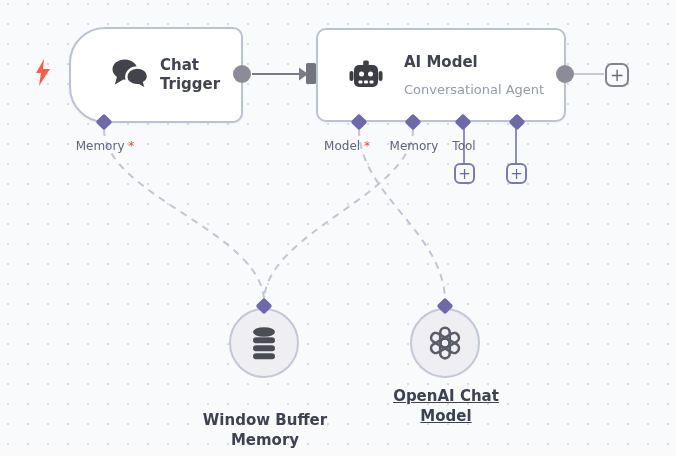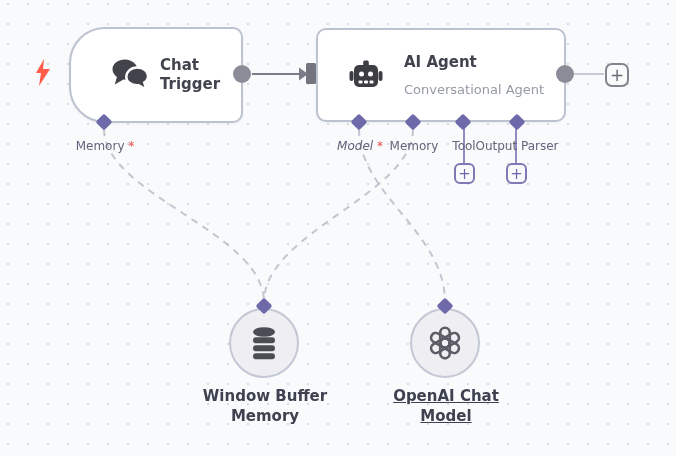--- a/index.html
+++ b/index.html
@@ -69,21 +69,21 @@
     background:#eeeef3;border:2px solid #c4c7d4;box-sizing:border-box;
     display:flex;align-items:center;justify-content:center;z-index:2;
   }
   #window-buffer-memory-node{left:229px;top:308px;}
   #openai-chat-model-node{left:410px;top:308px;}
   .circle-label{
     position:absolute;top:386px;transform:translateX(-50%);
     text-align:center;font-size:15px;font-weight:600;color:#3e4250;
     line-height:1.35;z-index:3;
   }
-  #window-buffer-memory-label{left:265px;width:140px;}
+  #window-buffer-memory-label{left:265px;width:140px;margin-top:24px;}
   #openai-chat-model-label{left:446px;width:120px;text-decoration:underline;}
   #trigger-bolt{position:absolute;left:34px;top:59px;z-index:3;}
 </style>
 </head>
 <body>
 
 <div id="canvas">
 
   <svg id="wires" width="676" height="456" viewBox="0 0 676 456">
 
@@ -120,21 +120,21 @@
       <rect x="1.5" y="15" width="4" height="10" rx="2" fill="#3d3d44"></rect>
       <rect x="30.5" y="15" width="4" height="10" rx="2" fill="#3d3d44"></rect>
       <rect x="6" y="9" width="24" height="22" rx="5" fill="#3d3d44"></rect>
       <circle cx="13.5" cy="18" r="2.5" fill="#ffffff"></circle>
       <circle cx="22.5" cy="18" r="2.5" fill="#ffffff"></circle>
       <rect x="10.5" y="24.5" width="4" height="3" rx="1" fill="#ffffff"></rect>
       <rect x="16" y="24.5" width="4" height="3" rx="1" fill="#ffffff"></rect>
       <rect x="21.5" y="24.5" width="4" height="3" rx="1" fill="#ffffff"></rect>
     </svg>
     <div id="ai-agent-titleblock">
-      <div id="ai-agent-title">AI Agent</div>
+      <div id="ai-agent-title">AI Model</div>
       <div id="ai-agent-subtitle">Conversational Agent</div>
     </div>
   </div>
 
   <div id="ai-agent-input-bar"></div>
   <div id="chat-trigger-output" class="endpoint-circle"></div>
   <div id="ai-agent-output" class="endpoint-circle"></div>
 
   <div id="add-next-node-btn" class="plus-btn">
     <span>+</span>
@@ -145,32 +145,29 @@
   <div class="diamond" style="left:407px;top:116px;"></div>
   <div class="diamond" style="left:457px;top:116px;"></div>
   <div class="diamond" style="left:511px;top:116px;"></div>
   <div class="diamond" style="left:258px;top:300px;"></div>
   <div class="diamond" style="left:439px;top:300px;"></div>
 
   <div class="port-label" style="left:105px;">
     <span>Memory</span>
     <span class="req">*</span>
   </div>
-  <div class="port-label" style="left:360px;font-style:italic;">
+  <div class="port-label" style="left:347px;">
     <span>Model</span>
     <span class="req">*</span>
   </div>
   <div class="port-label" style="left:414px;">
     <span>Memory</span>
   </div>
   <div class="port-label" style="left:464px;">
     <span>Tool</span>
-  </div>
-  <div class="port-label" style="left:517px;">
-    <span>Output Parser</span>
   </div>
 
   <div id="add-tool-btn" class="plus-btn sub-plus">
     <span>+</span>
   </div>
   <div id="add-output-parser-btn" class="plus-btn sub-plus">
     <span>+</span>
   </div>
 
   <div id="window-buffer-memory-node" class="circle-node">

